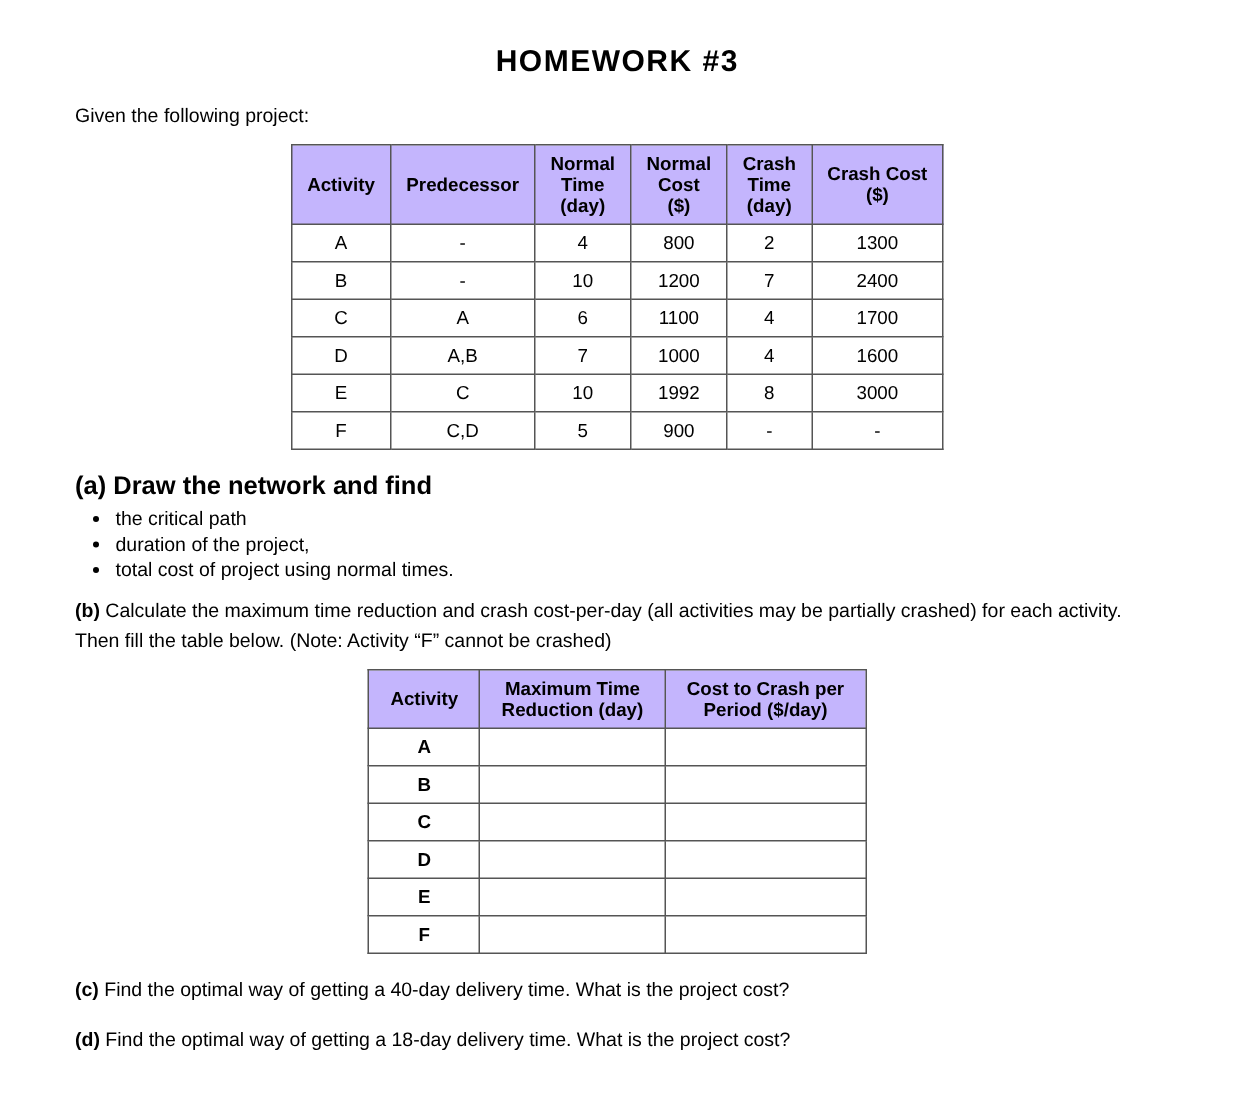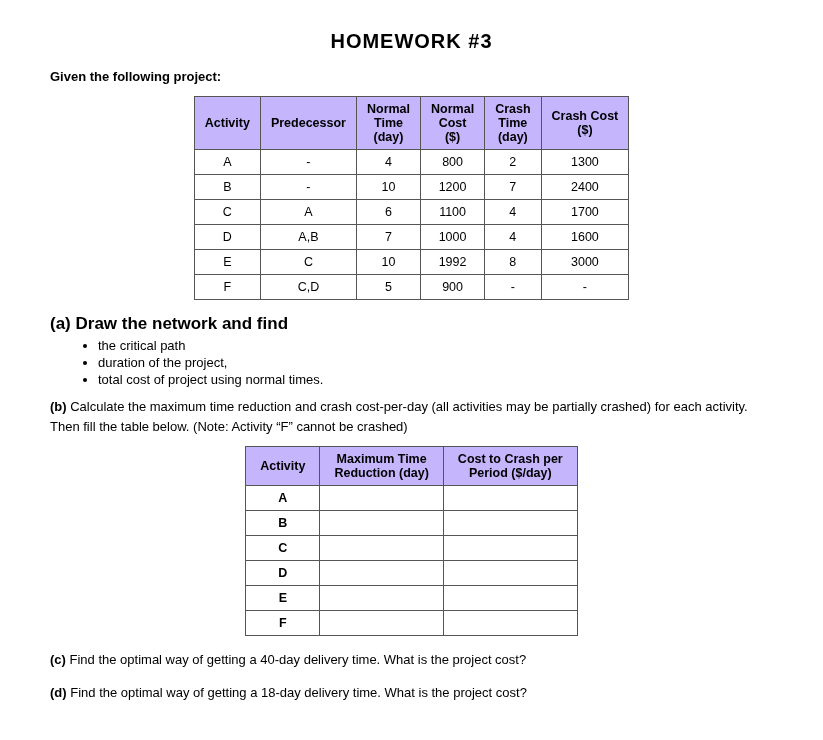--- a/index.html
+++ b/index.html
@@ -15,21 +15,20 @@
     h1 {
       text-align: center;
       font-size: 20px;
       font-weight: bold;
       margin-bottom: 16px;
       letter-spacing: 1px;
     }
     .intro {
       margin-bottom: 12px;
       font-size: 13px;
-      font-weight: bold;
     }
     .table-wrapper {
       display: flex;
       justify-content: center;
       margin-bottom: 14px;
     }
     table {
       border-collapse: collapse;
       font-size: 12.5px;
     }
@@ -43,21 +42,21 @@
       font-weight: bold;
       background: #c4b5fd;
     }
     .section-label {
       font-weight: bold;
       margin-top: 14px;
       margin-bottom: 4px;
       font-size: 17px;
     }
     ul {
-      margin-left: 48px;
+      margin-left: 27px;
       margin-bottom: 10px;
       list-style: disc;
     }
     ul li {
       margin-bottom: 2px;
       font-size: 13px;
     }
     .part-b-text {
       font-size: 13px;
       margin-bottom: 10px;

